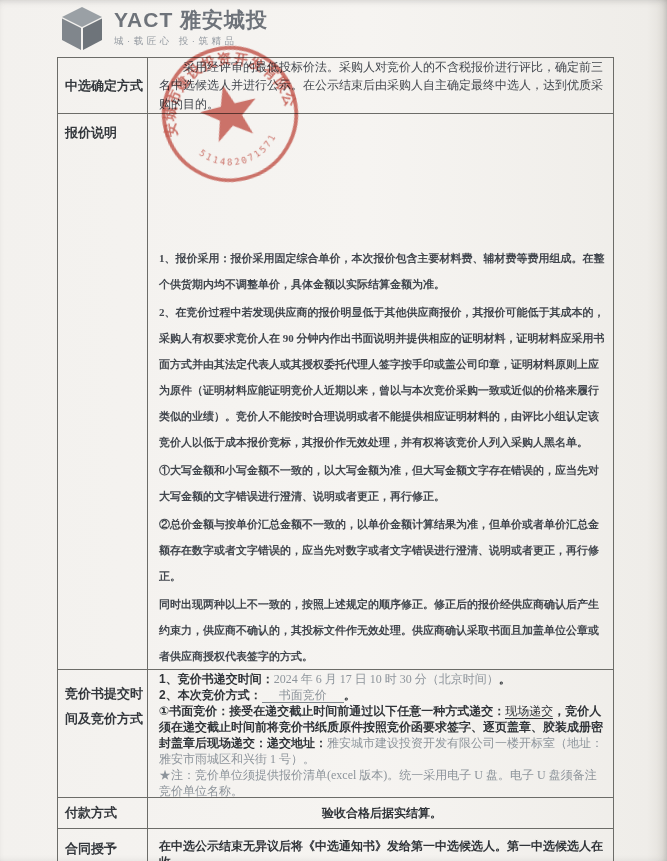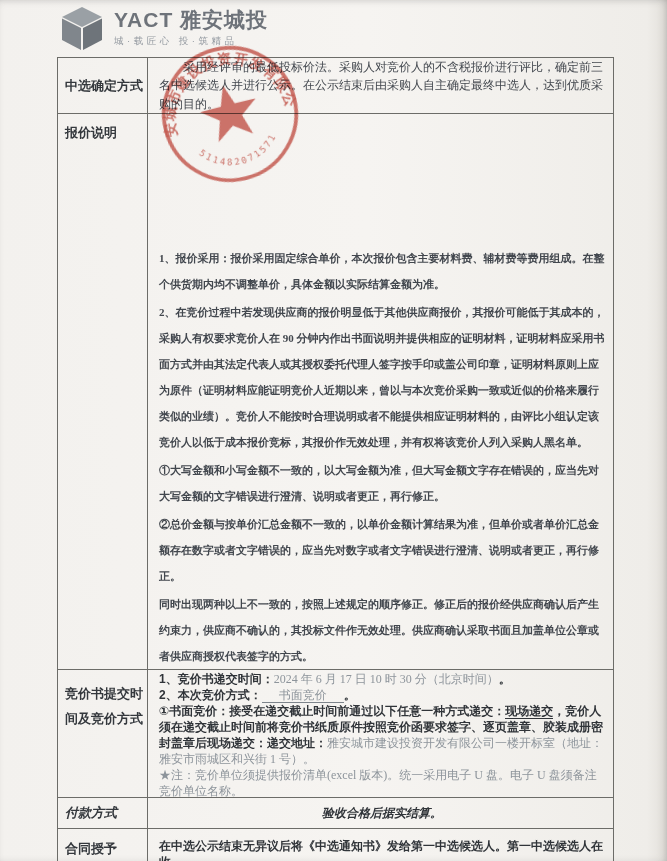--- a/index.html
+++ b/index.html
@@ -48,31 +48,31 @@
   .kind-r1 .content-cell{font-size:12px;line-height:18.5px;}
   .kind-r1 .para{text-indent:2em;}
   .kind-r2{height:556px;flex:0 0 556px;}
   .kind-r2 .label-cell{justify-content:flex-start;padding-top:7px;}
   .kind-r2 .content-cell{justify-content:flex-end;padding-top:2px;font-size:11px;line-height:26px;font-weight:bold;}
   .kind-r2 .para{margin:0 0 0 0;}
   .kind-r2 .para + .para{margin-top:2px;}
   .kind-r3{height:128px;flex:0 0 128px;}
   .kind-r3 .label-cell{justify-content:flex-start;padding-top:11px;line-height:25px;}
   .kind-r3 .content-cell{justify-content:center;padding-top:2px;font-size:12px;line-height:16px;}
-  .kind-r4{height:31px;flex:0 0 31px;font-style:italic;}
+  .kind-r4{height:31px;flex:0 0 31px;}
   .kind-r4 .content-cell{font-size:12px;line-height:15px;text-align:center;}
   .kind-r5{flex:1 1 auto;}
   .kind-r5 .label-cell{justify-content:flex-start;padding-top:8px;}
   .kind-r5 .content-cell{justify-content:flex-start;padding-top:9px;font-size:12px;line-height:16px;}
   
   .seg-n{color:#42474e;}
   .seg-b{font-family:"Liberation Sans","DejaVu Sans",sans-serif;font-weight:bold;color:#303439;}
   .seg-g{color:#8d949b;}
   .seg-gu{color:#8d949b;border-bottom:1px solid #7d848b;padding:0 2px;}
-  .seg-bu{font-family:"Liberation Sans","DejaVu Sans",sans-serif;font-weight:bold;color:#303439;border-bottom:1.5px solid #303439;}
+  .seg-bu{font-family:"Liberation Sans","DejaVu Sans",sans-serif;font-weight:normal;color:#303439;border-bottom:1.5px solid #303439;}
   
   .stamp{
     position:absolute;left:146px;top:30px;width:168px;height:168px;
     transform:rotate(-14deg);
     mix-blend-mode:multiply;opacity:.88;pointer-events:none;
     filter:blur(.3px);
   }
 </style>
 </head>
 <body>

